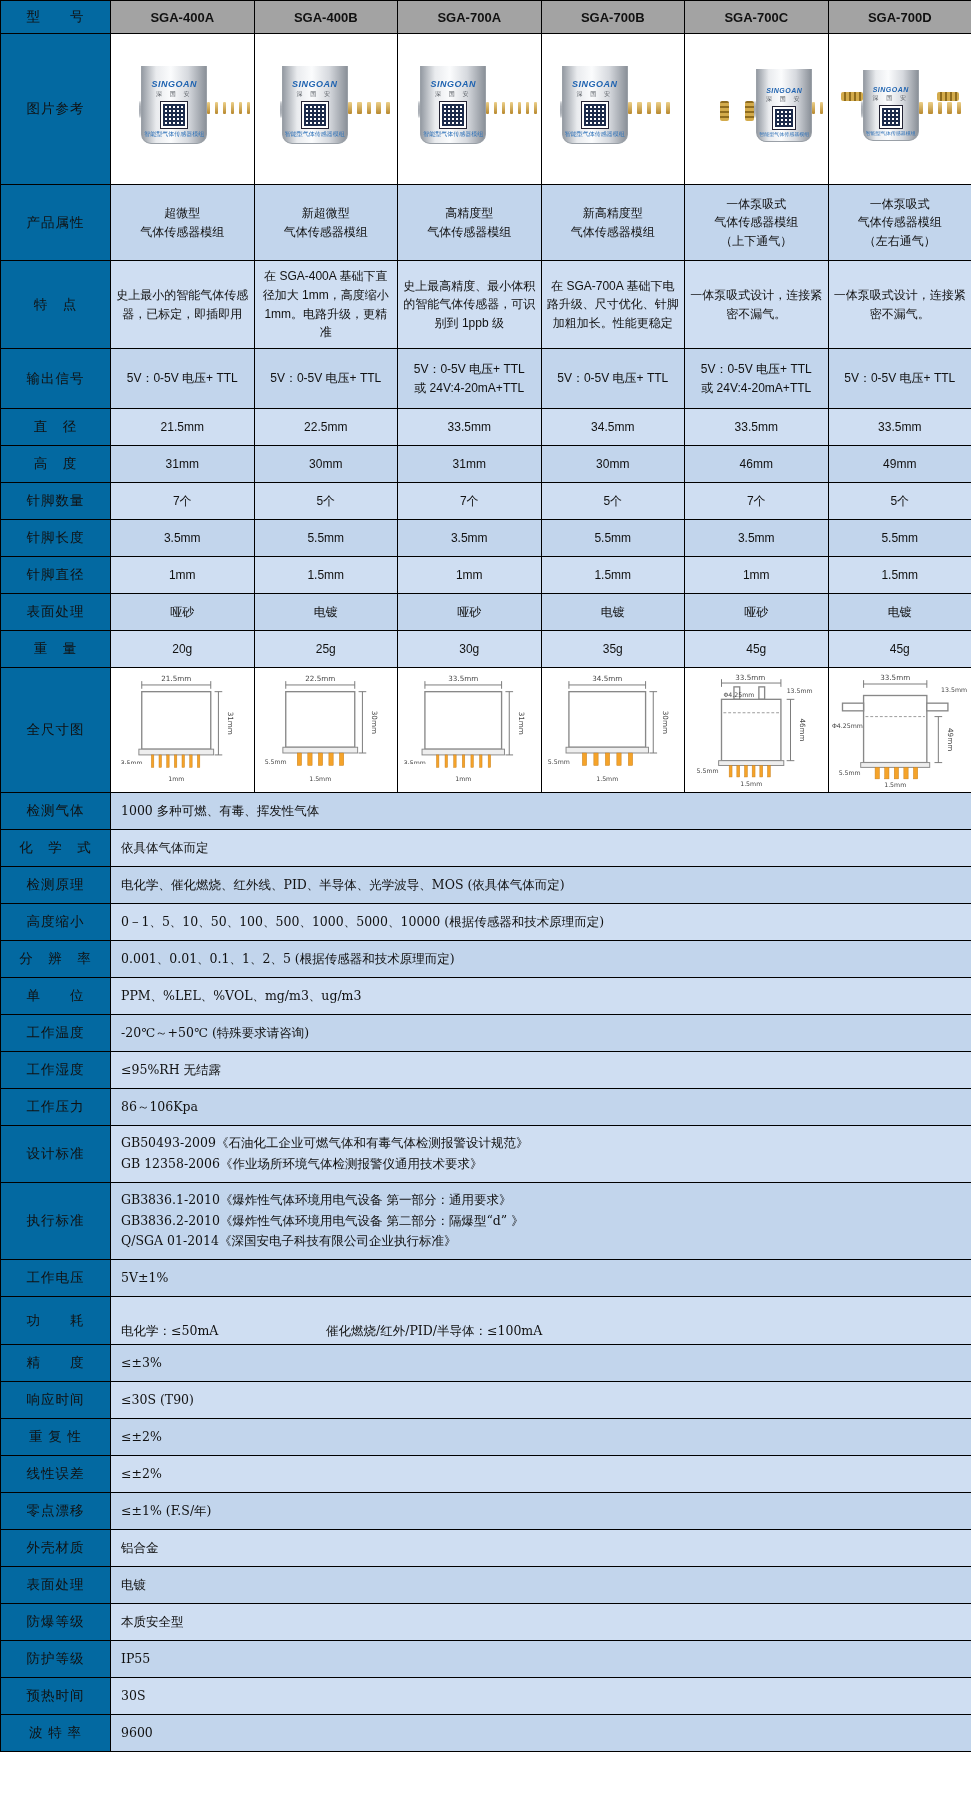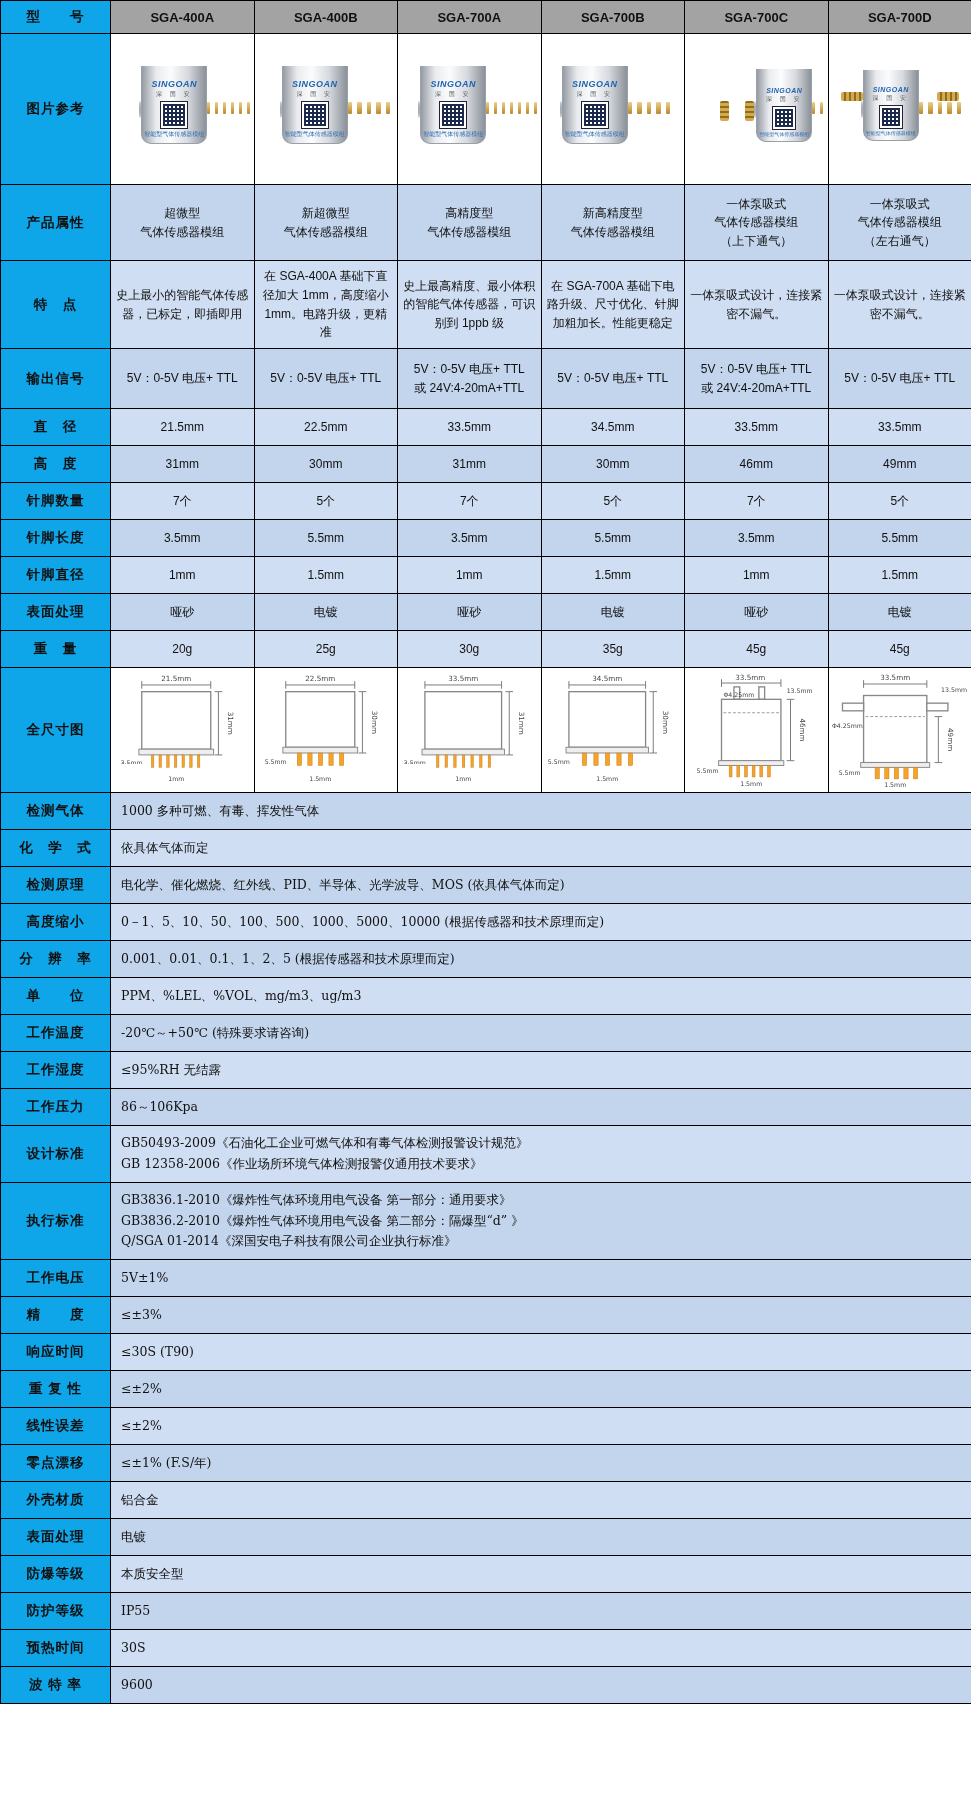--- a/index.html
+++ b/index.html
@@ -1,20 +1,20 @@
 <!DOCTYPE html>
 <html><head>
 <meta charset="utf-8">
 <style>
   html,body{margin:0;padding:0;background:#fff;}
   body{width:971px;font-family:"Liberation Sans","DejaVu Sans",sans-serif;color:#111;}
   table.spec{width:971px;border-collapse:collapse;table-layout:fixed;}
   td{border:1px solid #000;vertical-align:middle;overflow:hidden;}
   
-  td.lbl{background:#0ea5e9;text-align:center;font-weight:bold;font-size:13.5px;letter-spacing:1px;padding:2px;}
+  td.lbl{background:#0369a1;text-align:center;font-weight:normal;font-size:13.5px;letter-spacing:1px;padding:2px;}
   
   td.hd{background:#a3a3a3;text-align:center;font-weight:bold;font-size:13px;}
   
   td.c{text-align:center;font-size:12px;white-space:pre-line;line-height:1.55;padding:2px 5px;}
   .rl{background:#cfdef2;}
   .rd{background:#c2d5ec;}
   td.white{background:#fff;padding:0;}
   
   td.fv{font-family:"DejaVu Serif","Liberation Serif",serif;font-size:12.5px;text-align:left;
         padding:3px 10px;white-space:pre-line;line-height:1.65;}
@@ -522,20 +522,26 @@
         <td class="lbl">执行标准</td>
         <td class="fv rd" colspan="6">GB3836.1-2010《爆炸性气体环境用电气设备 第一部分：通用要求》
 GB3836.2-2010《爆炸性气体环境用电气设备 第二部分：隔爆型“d” 》
 Q/SGA 01-2014《深国安电子科技有限公司企业执行标准》</td>
       </tr>
 <tr style="height:37px">
         <td class="lbl">工作电压</td>
         <td class="fv rd" colspan="6">5V±1%</td>
       </tr>
 <tr style="height:37px">
+  <td class="lbl">功　　耗</td>
+  <td class="fv rl parts" colspan="6">
+    <span>电化学：≤50mA</span><span>催化燃烧/红外/PID/半导体：≤100mA</span>
+  </td>
+</tr>
+<tr style="height:37px">
         <td class="lbl">精　　度</td>
         <td class="fv rd" colspan="6">≤±3%</td>
       </tr>
 <tr style="height:37px">
         <td class="lbl">响应时间</td>
         <td class="fv rl" colspan="6">≤30S (T90)</td>
       </tr>
 <tr style="height:37px">
         <td class="lbl">重 复 性</td>
         <td class="fv rd" colspan="6">≤±2%</td>

